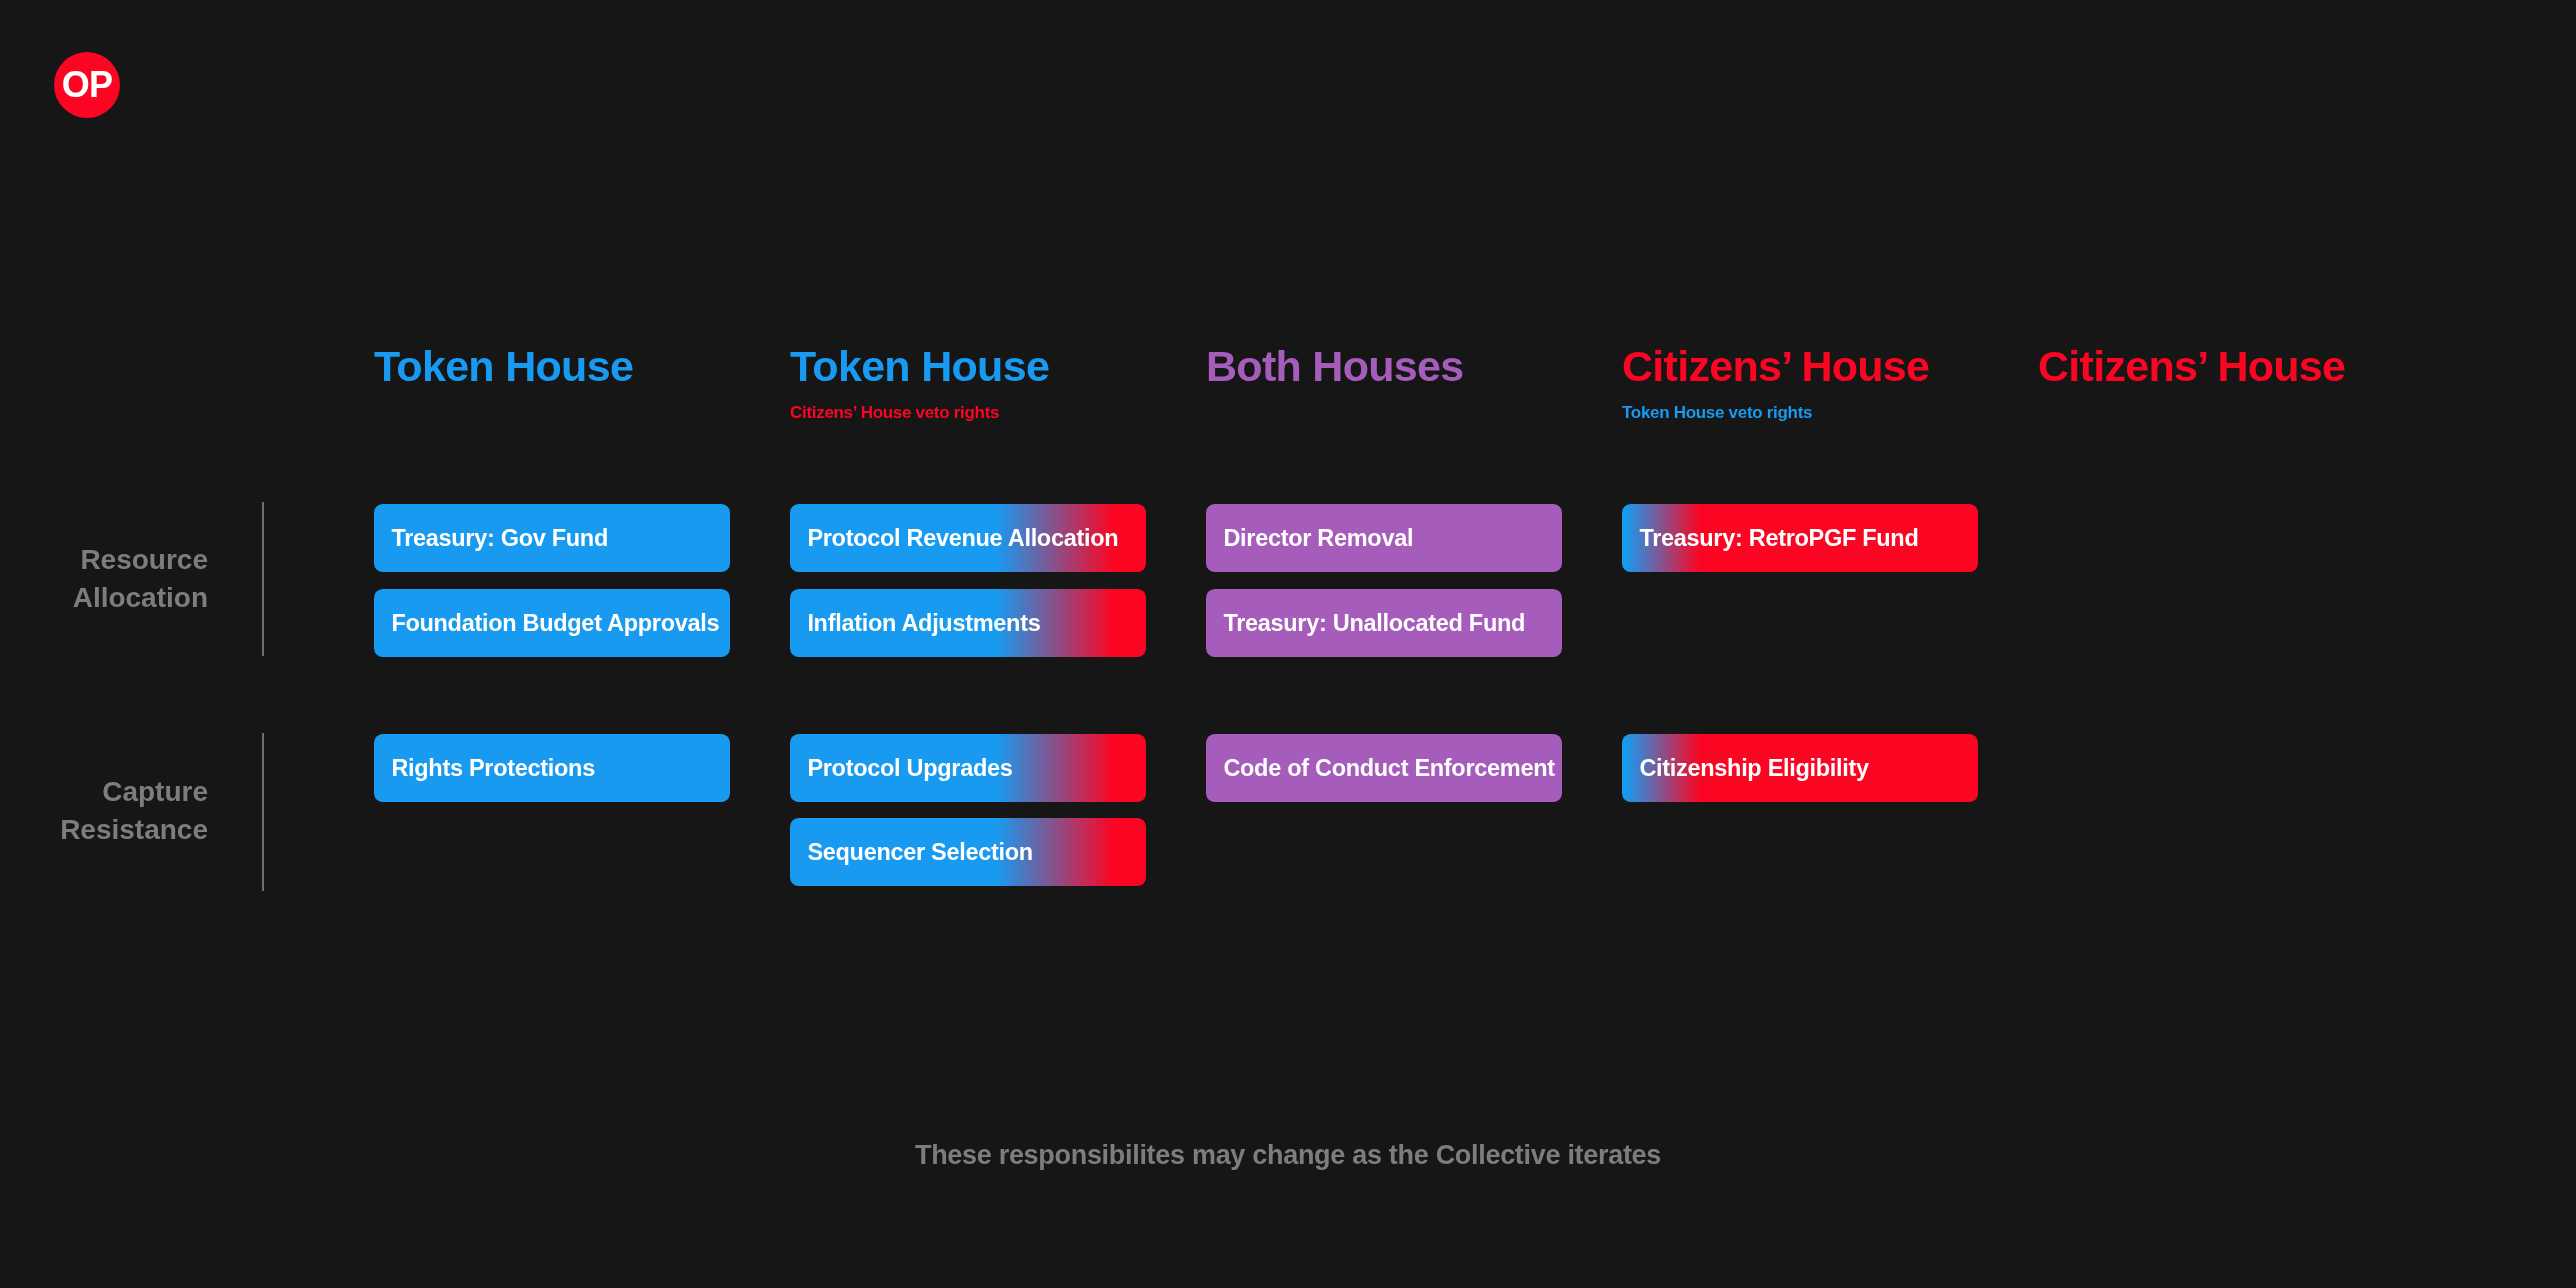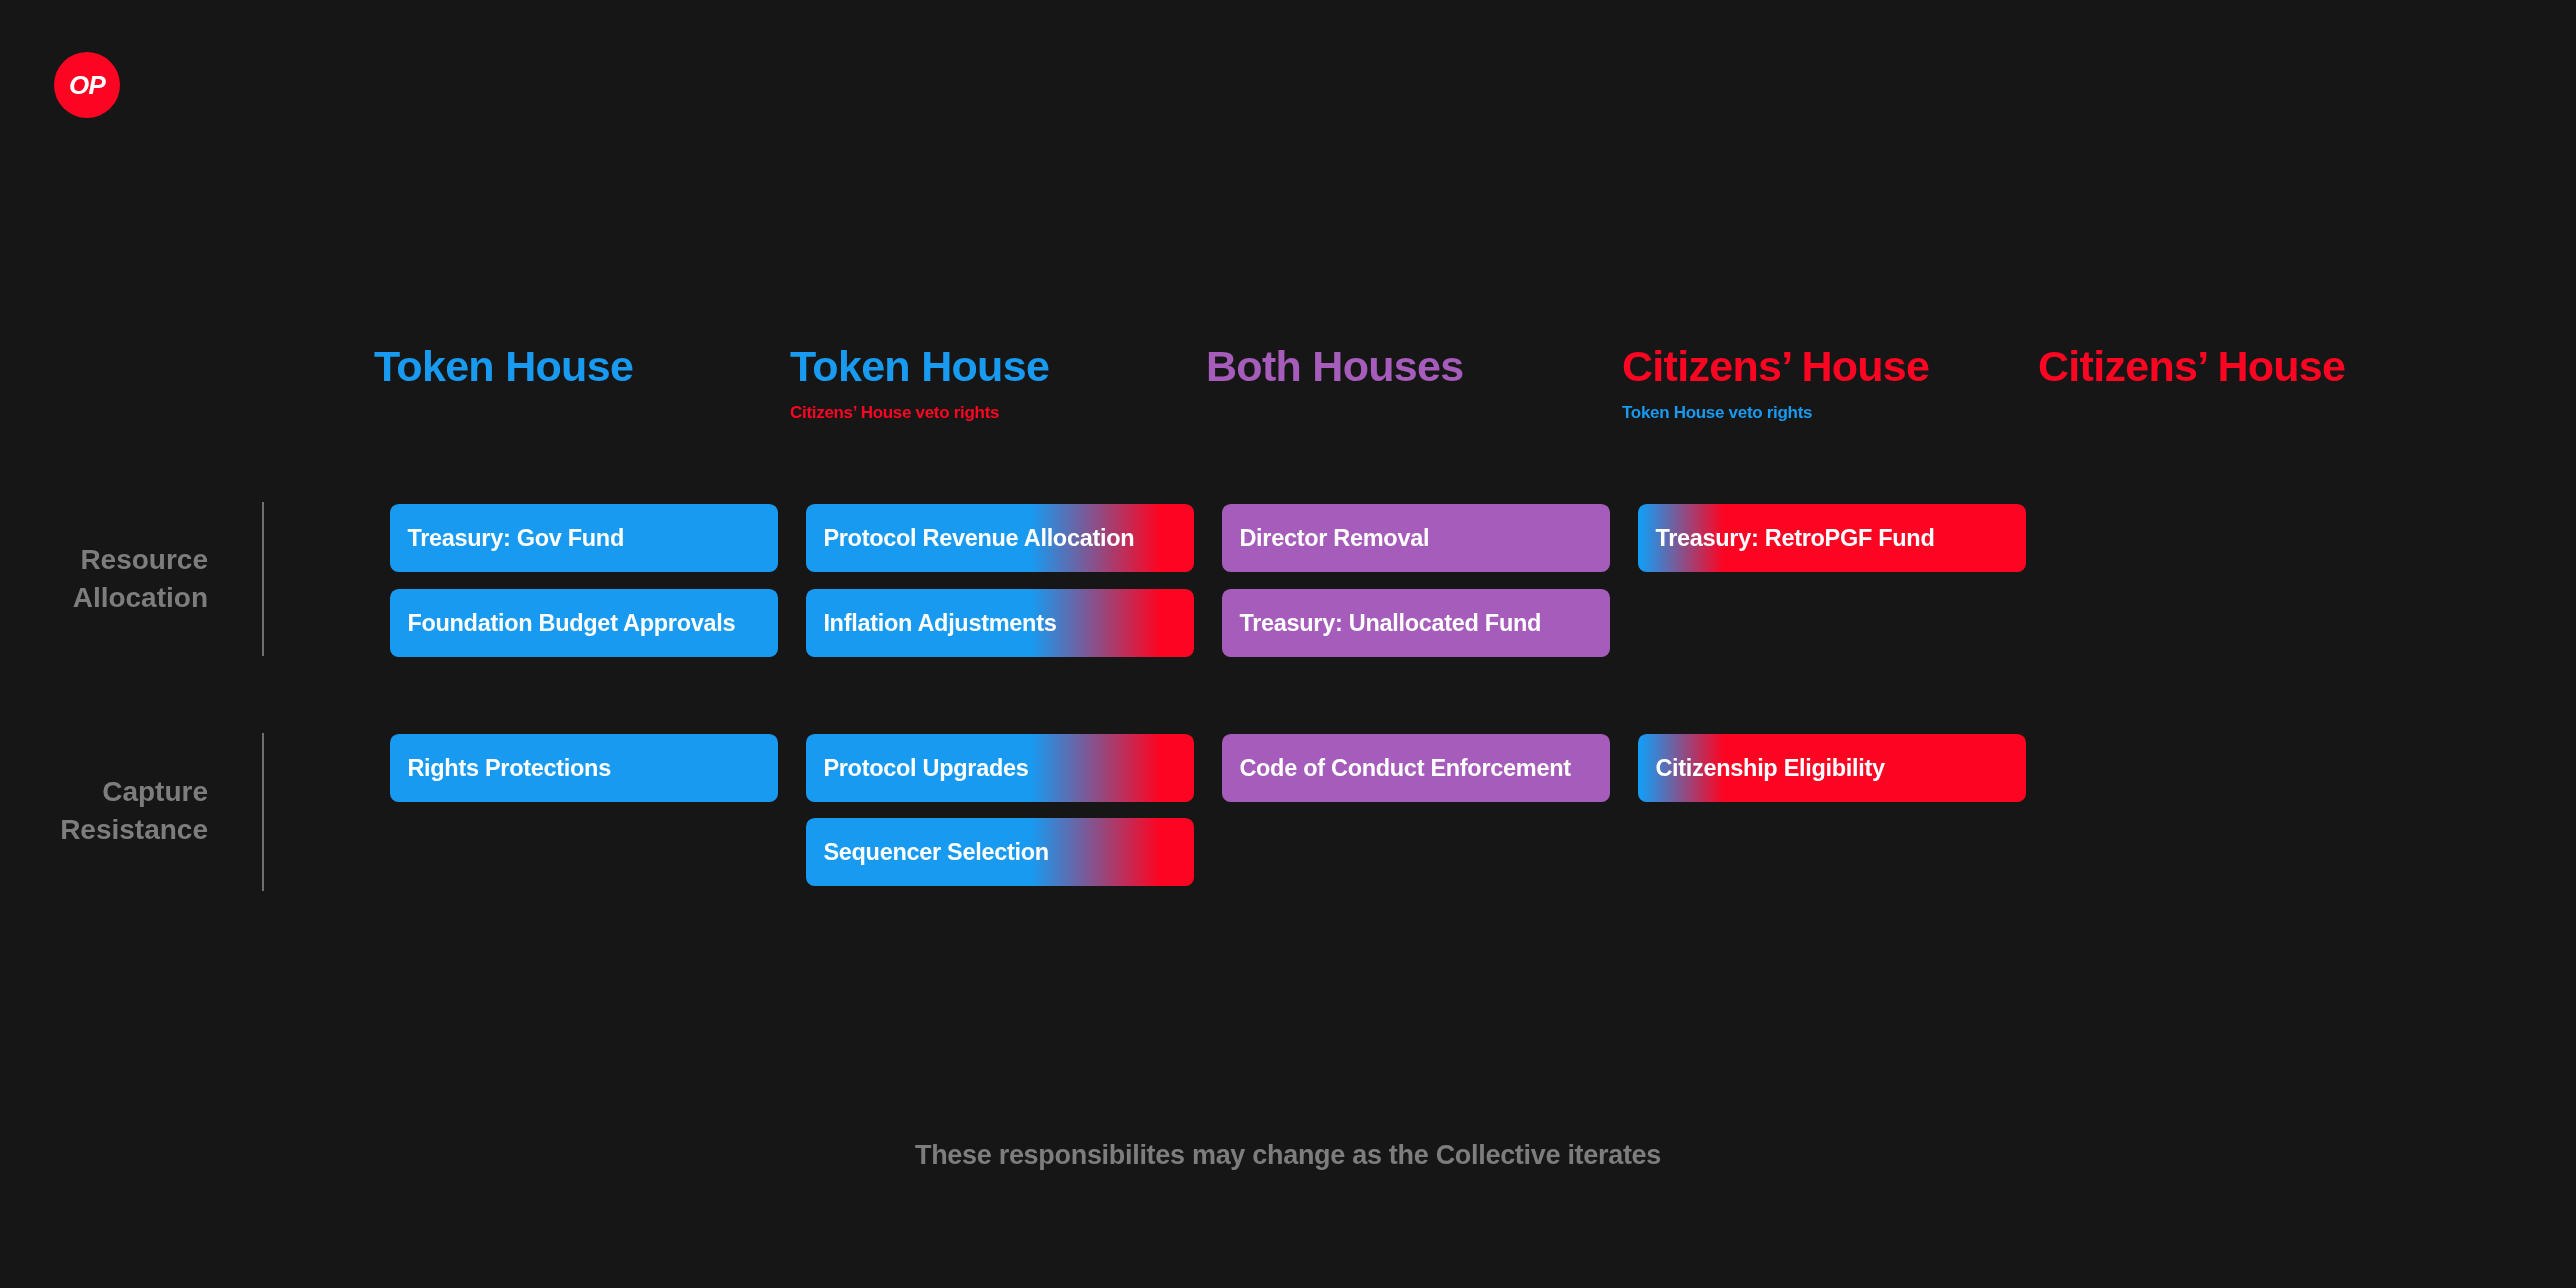--- a/index.html
+++ b/index.html
@@ -17,36 +17,36 @@
     font-family:"Liberation Sans", sans-serif;
     position:relative;
     overflow:hidden;
   }
   .logo{
     position:absolute;left:54px;top:52px;width:66px;height:66px;
     border-radius:50%;background:var(--red);
     display:flex;align-items:center;justify-content:center;
   }
   .logo-text{
-    color:#ffffff;font-weight:700;font-style:italic;font-size:26px;letter-spacing:-0.7px;
+    color:#ffffff;font-weight:700;font-size:36px;letter-spacing:-0.7px;
   }
   .column{position:absolute;top:0;width:388px;height:100%;margin-left:26px;}
   .col-0{left:348px}.col-1{left:764px}.col-2{left:1180px}.col-3{left:1596px}.col-4{left:2012px}
   .col-title{
     position:absolute;top:345px;left:0;font-size:43px;font-weight:700;
     letter-spacing:-0.7px;white-space:nowrap;line-height:1;
   }
   .t-blue{color:var(--blue)} .t-purple{color:var(--purple)} .t-red{color:var(--red)}
   .col-subtitle{
     position:absolute;top:404px;left:0;font-size:17px;font-weight:700;
     letter-spacing:-0.3px;white-space:nowrap;line-height:1;
   }
   .s-red{color:var(--red)} .s-blue{color:var(--blue)}
   .pill{
-    position:absolute;left:16px;width:388px;height:68px;border-radius:8.7px;
+    position:absolute;left:0;width:356px;height:68px;border-radius:8.7px;
     display:flex;align-items:center;padding:0 8px 0 17.4px;
     color:#ffffff;font-size:23.5px;font-weight:700;letter-spacing:-0.3px;white-space:nowrap;
   }
   .r1a{top:504px}.r1b{top:589px}.r2a{top:734px}.r2b{top:818px}
   .solid-blue{background:var(--blue)}
   .solid-purple{background:var(--purple)}
   .solid-red{background:var(--red)}
   .grad-blue-red{background:linear-gradient(90deg,var(--blue) 58%,var(--red) 91%)}
   .grad-blue-edge{background:linear-gradient(90deg,var(--blue) 1%,var(--red) 22%)}
   .divider{position:absolute;left:262px;width:2px;background:var(--divider);}

